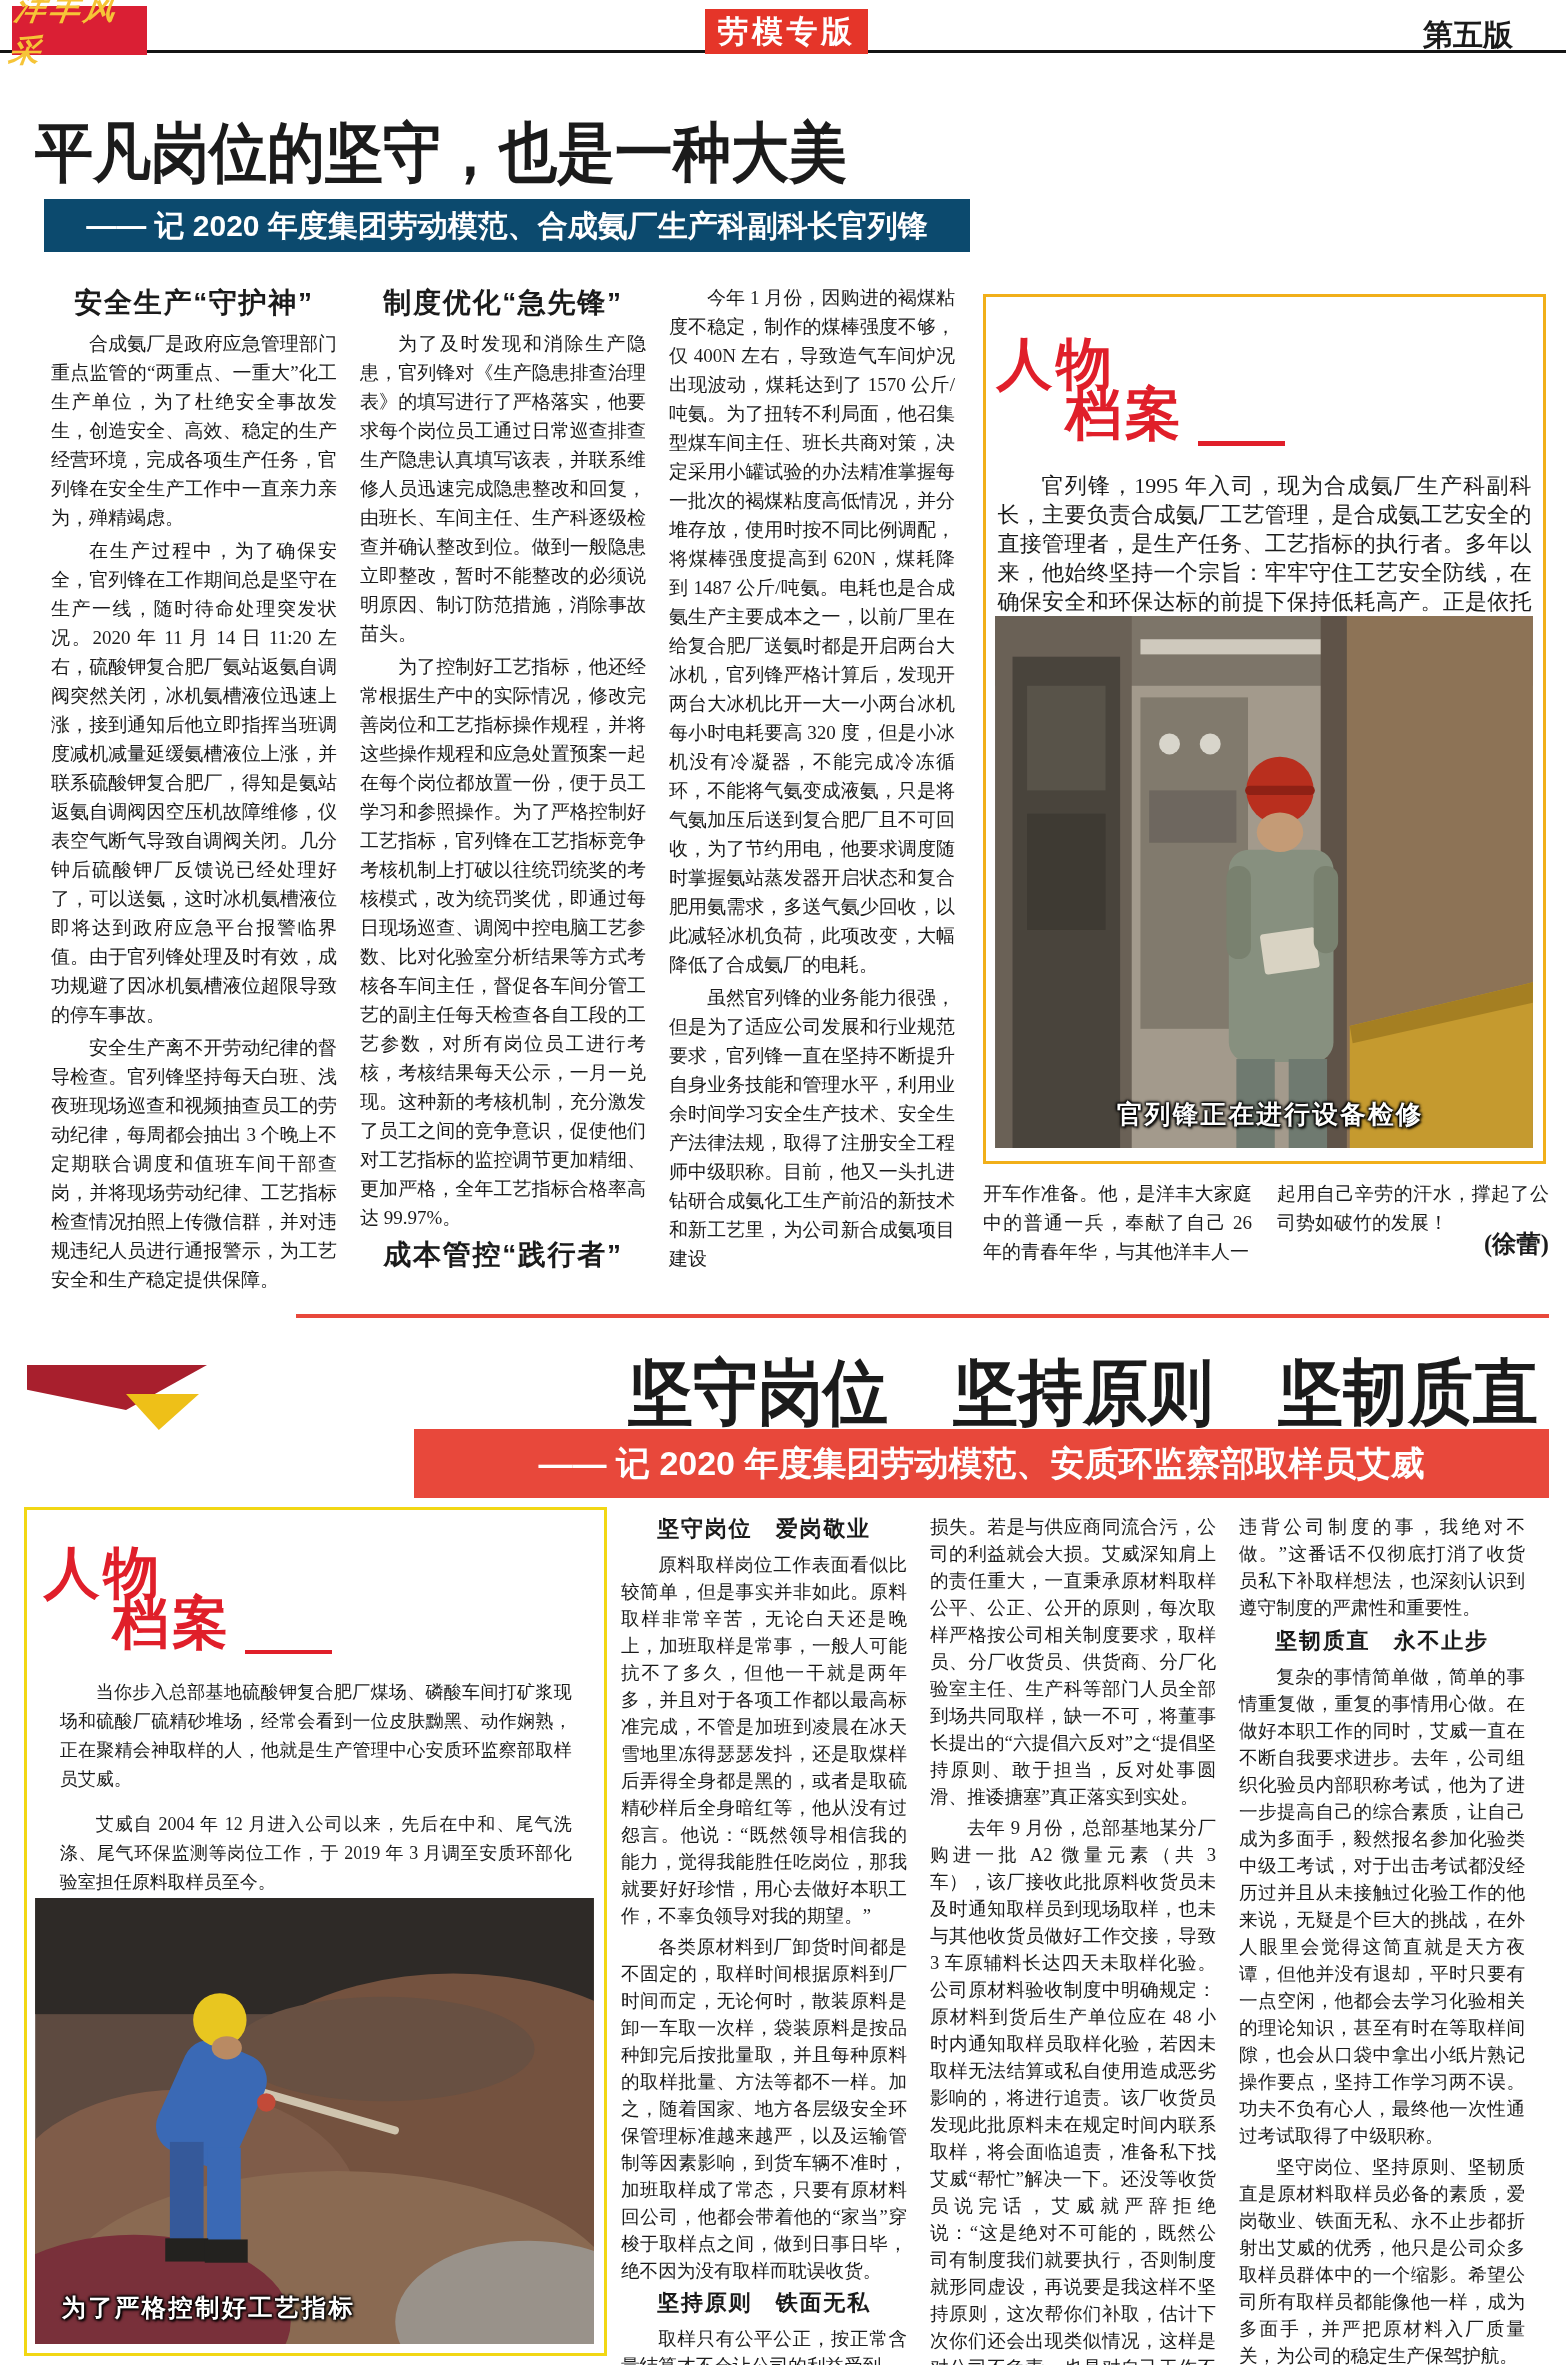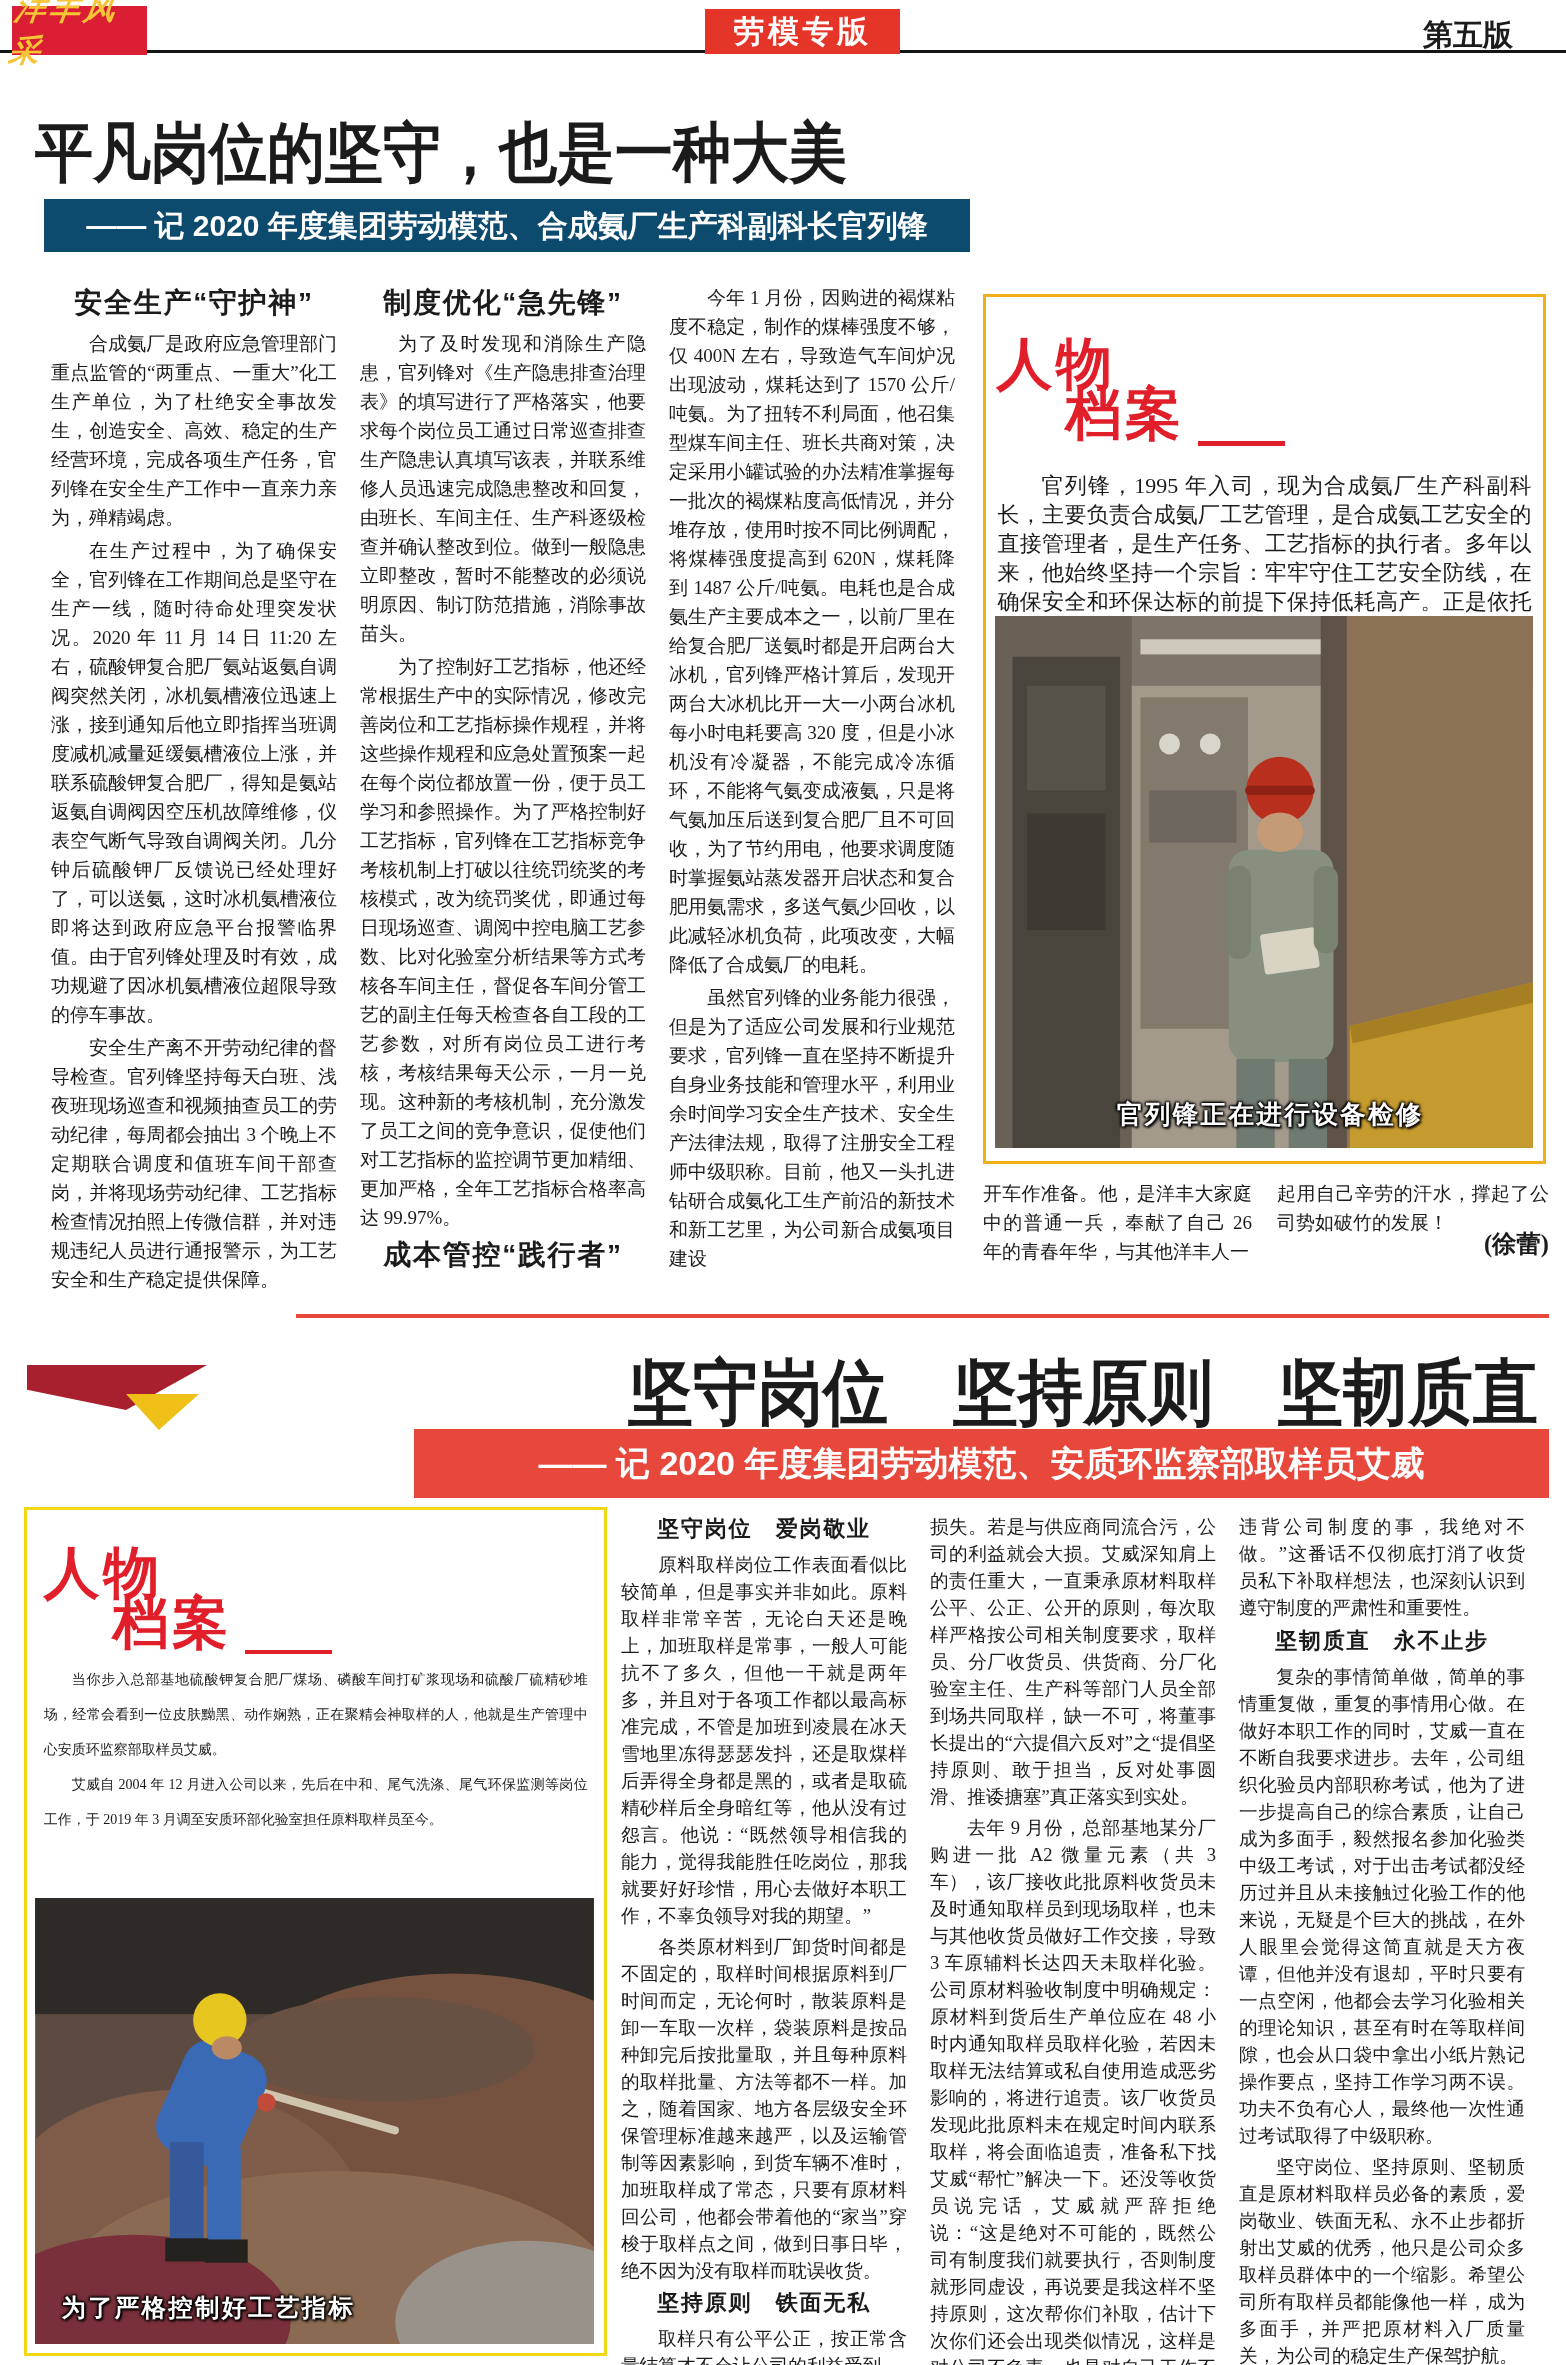--- a/index.html
+++ b/index.html
@@ -6,21 +6,21 @@
   #page{position:relative;width:1566px;height:2366px;background:#ffffff;overflow:hidden;
         font-family:"Liberation Serif","DejaVu Serif",serif;color:#1b1b1b;}
   .abs{position:absolute;}
 
   
   #headrule{left:0;top:50px;width:1566px;height:2.9px;background:#141414;}
   #masthead{left:11.6px;top:5.8px;width:135px;height:49px;background:#da1f34;
             display:flex;align-items:center;justify-content:center;z-index:3;}
   #masthead span{color:#f6c437;font-weight:bold;font-size:31px;letter-spacing:3.5px;
             font-style:italic;transform:skewX(-8deg);}
-  #edition{left:705px;top:9.3px;width:195px;height:45px;background:#e53529;z-index:3;
+  #edition{left:705px;top:9.3px;width:163px;height:45px;background:#e53529;z-index:3;
             display:flex;align-items:center;justify-content:center;color:#fff;
             font-family:"Liberation Sans",sans-serif;font-weight:bold;font-size:31px;letter-spacing:3.5px;}
   #date{left:965px;top:12.8px;width:372px;text-align:center;font-size:34px;font-weight:bold;}
   #pageno{left:1423px;top:15px;width:134px;font-size:30px;font-weight:bold;}
 
   
   #headline1{left:35px;top:110px;width:942px;font-size:58px;font-weight:bold;
              transform:scaleY(1.12);transform-origin:top left;white-space:nowrap;}
   #bar1{left:44px;top:199px;width:926px;height:53px;background:#0c4a6e;}
   #bar1 .bartext{display:block;text-align:center;line-height:53px;color:#fff;
@@ -70,21 +70,21 @@
         white-space:nowrap;transform:scaleY(1.1);transform-origin:top left;}
   #bar2{left:414px;top:1429px;width:1135px;height:69px;background:#e8483b;}
   #bar2 .bartext{display:block;text-align:center;line-height:69px;color:#fff;
         font-family:"Liberation Sans",sans-serif;font-weight:600;font-size:34px;}
 
   
   #box2{left:24.4px;top:1507px;width:583px;height:849px;border:3.5px solid #f2d714;
         background:#fff;box-sizing:border-box;}
   #box2 .profile-logo{left:16.3px;top:25.6px;width:302px;height:128px;}
   #box2paras{position:absolute;left:16.3px;top:152px;width:544px;}
-  #box2paras .para{margin:0;text-indent:2em;font-size:14px;line-height:35px;text-align:justify;}
+  #box2paras .para{margin:16px;text-indent:2em;font-size:18px;line-height:29px;text-align:justify;}
   #photo2{position:absolute;left:8.1px;top:388px;width:559px;height:446px;overflow:hidden;}
   #cap2{left:26px;bottom:20.3px;font-size:24.4px;}
 
   
   #a2col1,#a2col2,#a2col3{top:1509px;width:294px;}
   #a2col1{left:617px;} #a2col2{left:926px;} #a2col3{left:1235px;}
   #a2col1 .para,#a2col2 .para,#a2col3 .para{font-size:18.6px;line-height:27px;}
   #a2col1 .col-h,#a2col2 .col-h,#a2col3 .col-h{font-size:22px;}
 </style>
 </head>

